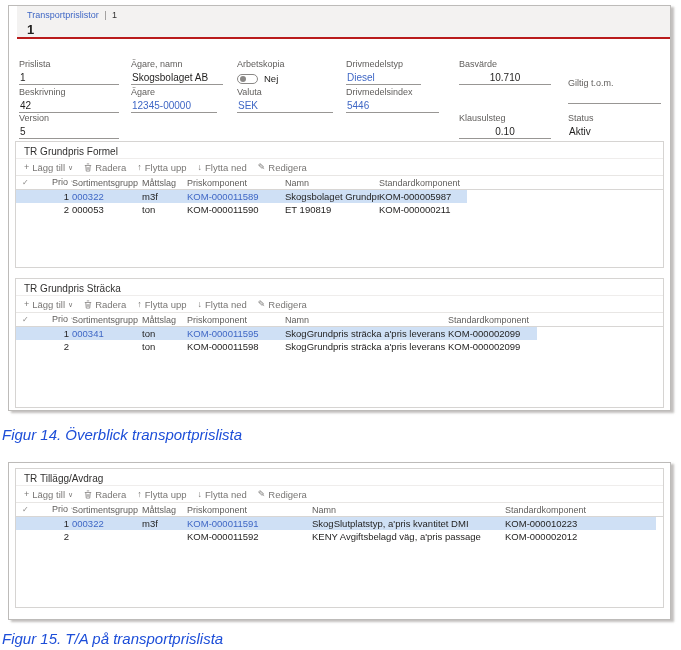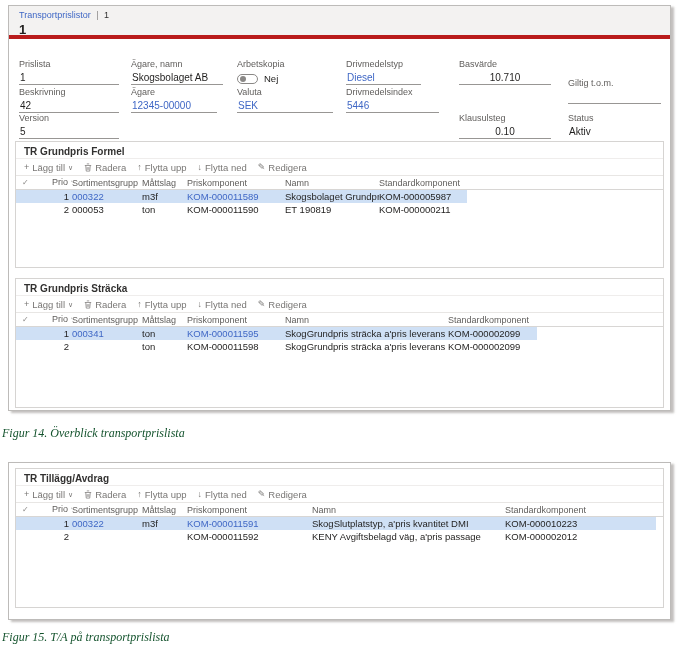--- a/index.html
+++ b/index.html
@@ -4,22 +4,22 @@
 <style>
   * { box-sizing: border-box; margin: 0; padding: 0; }
   html,body { width: 681px; height: 650px; background: #ffffff; overflow: hidden;
     font-family: "Liberation Sans", "DejaVu Sans", sans-serif; }
   .panel { position: absolute; background: #fff; border: 1px solid #bdbbb9;
     box-shadow: 3px 2px 2px rgba(145,141,137,.55); }
   #panel1 { left: 8px; top: 5px; width: 663px; height: 406px; }
   #panel2 { left: 8px; top: 462px; width: 663px; height: 158px; }
 
   
-  .band { position: absolute; left: 0; right: 0; top: 0; height: 33px;
-    background: #f3f2f1; border-bottom: 4px solid #b91c1c; padding: 4px 10px; }
+  .band { position: absolute; left: 8px; right: 0; top: 0; height: 33px;
+    background: #f3f2f1; border-bottom: 2px solid #b91c1c; padding: 4px 10px; }
   .crumb { font-size: 9px; line-height: 11px; }
   .crumb .root { color: #3f67c5; cursor: pointer; }
   .crumb .sep { color: #8a8886; margin: 0 3px; }
   .crumb .cur { color: #323130; }
   .ptitle { font-size: 13px; font-weight: bold; color: #201f1e; margin-top: 1px; }
 
   
   .field { position: absolute; }
   .flabel { font-size: 9px; color: #605e5c; line-height: 11px; white-space: nowrap; }
   .fvalue { font-size: 10px; color: #201f1e; line-height: 13px; min-height: 15px;
@@ -29,21 +29,21 @@
   .fvalue.noline { border-bottom: none; }
   .toggle-row { display: flex; align-items: center; gap: 6px; padding-top: 3px; }
   .toggle { width: 21px; height: 10px; border: 1px solid #8a8886; border-radius: 6px;
     position: relative; background: #fff; }
   .toggle .knob { position: absolute; left: 2px; top: 1.5px; width: 6px; height: 6px;
     border-radius: 50%; background: #8a8886; }
   .toggle-row .tlabel { font-size: 9.5px; color: #201f1e; }
 
   
   .section { position: absolute; left: 6px; right: 6px; border: 1px solid #d6d4d2; background: #fff; }
-  .sec-title { font-size: 10px; font-weight: bold; color: #323130;
+  .sec-title { font-size: 10px; font-weight: normal; color: #323130;
     padding: 4px 8px 2px; border-bottom: 1px solid #efedec; height: 17px; }
   .toolbar { display: flex; align-items: center; gap: 11px; padding: 0 8px;
     border-bottom: 1px solid #e8e6e4; color: #797775; font-size: 9.5px; height: 17px; }
   .tbtn { display: flex; align-items: center; gap: 3px; cursor: pointer; white-space: nowrap; }
   .ticon { font-size: 9px; color: #797775; line-height: 9px; }
   .ticon.small { font-size: 7px; }
   .grow { display: grid; align-items: center; }
   .g1 .grow { grid-template-columns: 36px 20px 70px 45px 98px 94px 1fr; }
   .g2 .grow { grid-template-columns: 36px 20px 70px 45px 98px 163px 1fr; }
   .g3 .grow { grid-template-columns: 36px 20px 70px 45px 125px 193px 1fr; }
@@ -51,22 +51,22 @@
   .row { height: 13px; font-size: 9.5px; color: #201f1e; }
   .cell { overflow: hidden; white-space: nowrap; padding-right: 4px; line-height: 12px; }
   .c-check { padding-left: 6px; color: #8a8886; font-size: 8px; }
   .c0 { text-align: right; padding-right: 3px; }
   .cell.link { color: #3f67c5; cursor: pointer; }
   .up-arrow { font-size: 8px; margin-left: 2px; color: #8a8886; }
   .g1 .row.sel { background: linear-gradient(90deg, #cfe0f5 0, #cfe0f5 451px, transparent 451px); }
   .g2 .row.sel { background: linear-gradient(90deg, #cfe0f5 0, #cfe0f5 521px, transparent 521px); }
   .g3 .row.sel { background: linear-gradient(90deg, #cfe0f5 0, #cfe0f5 640px, transparent 640px); }
 
-  .caption { position: absolute; left: 2px; font-family: Liberation Serif, serif;
-    font-style: italic; font-size: 12px; color: #14532d; }
+  .caption { position: absolute; left: 2px; font-family: Liberation Sans, sans-serif;
+    font-style: italic; font-size: 15px; color: #1d4ed8; }
   #cap14 { top: 426px; }
   #cap15 { top: 630px; }
 </style>
 </head>
 <body>
 
 <div class="panel" id="panel1">
 
   <div class="band">
     <div class="crumb">

